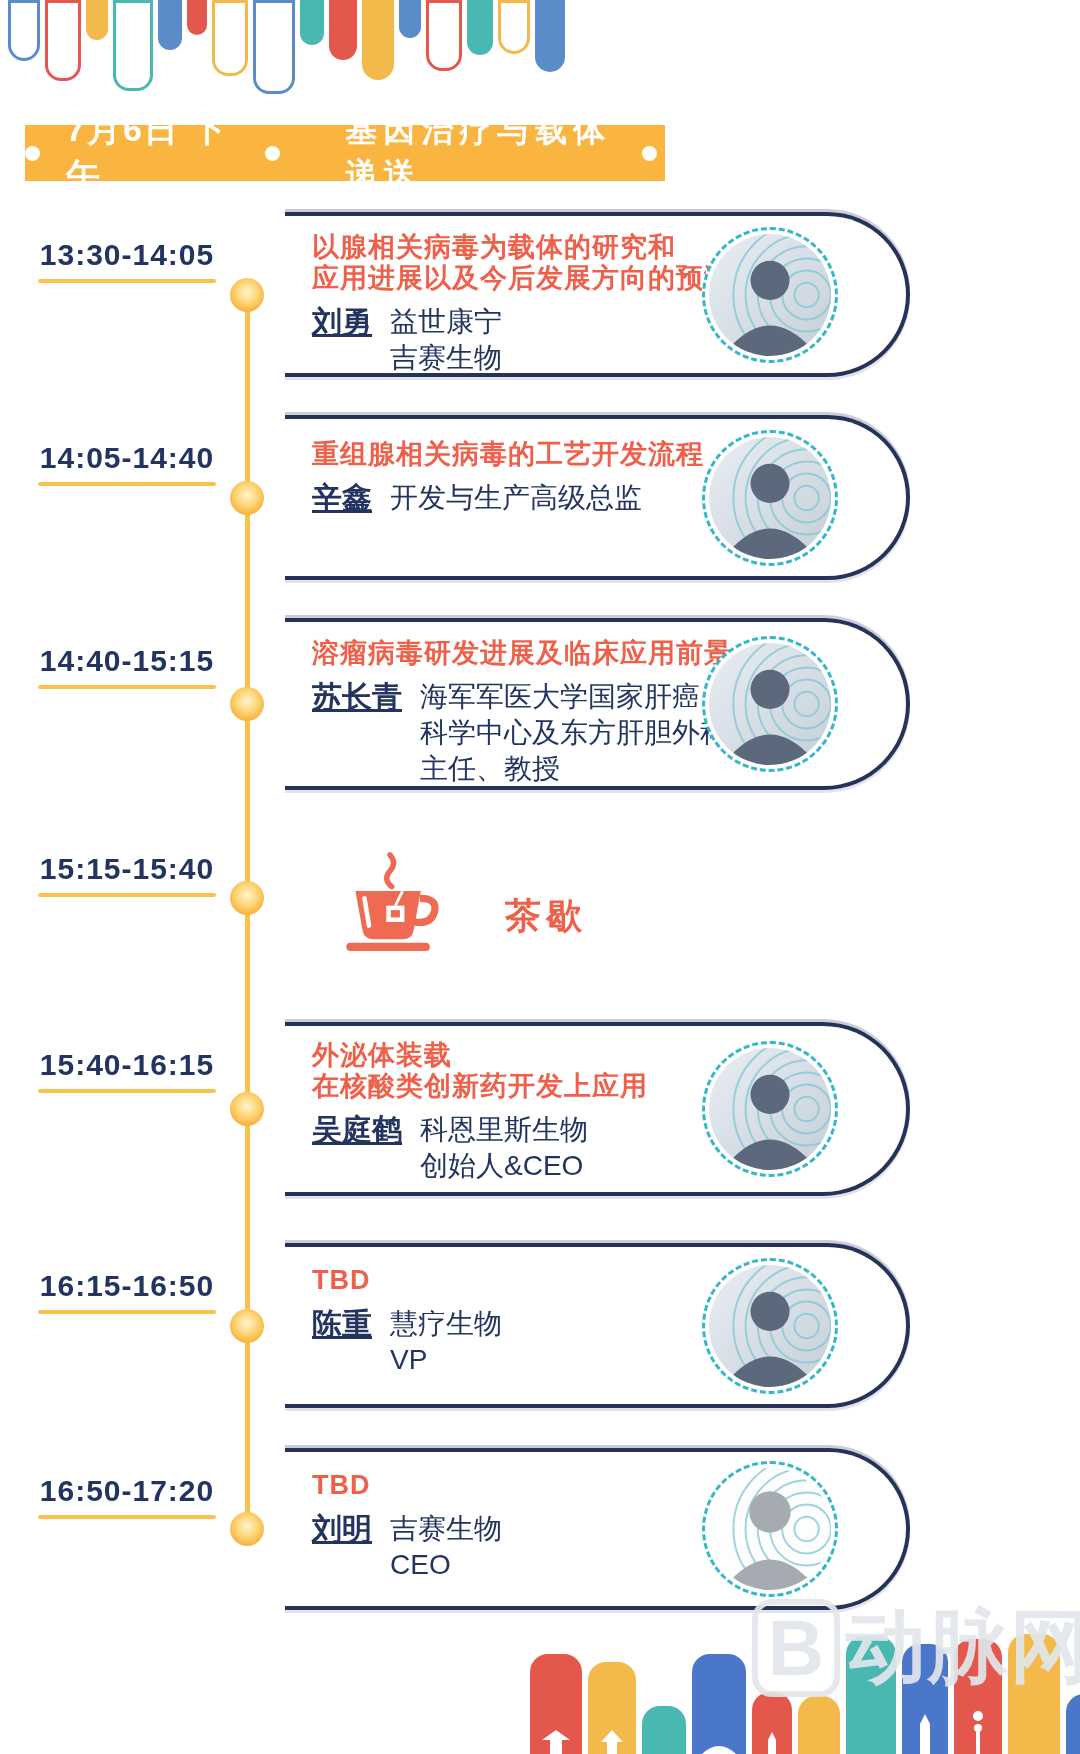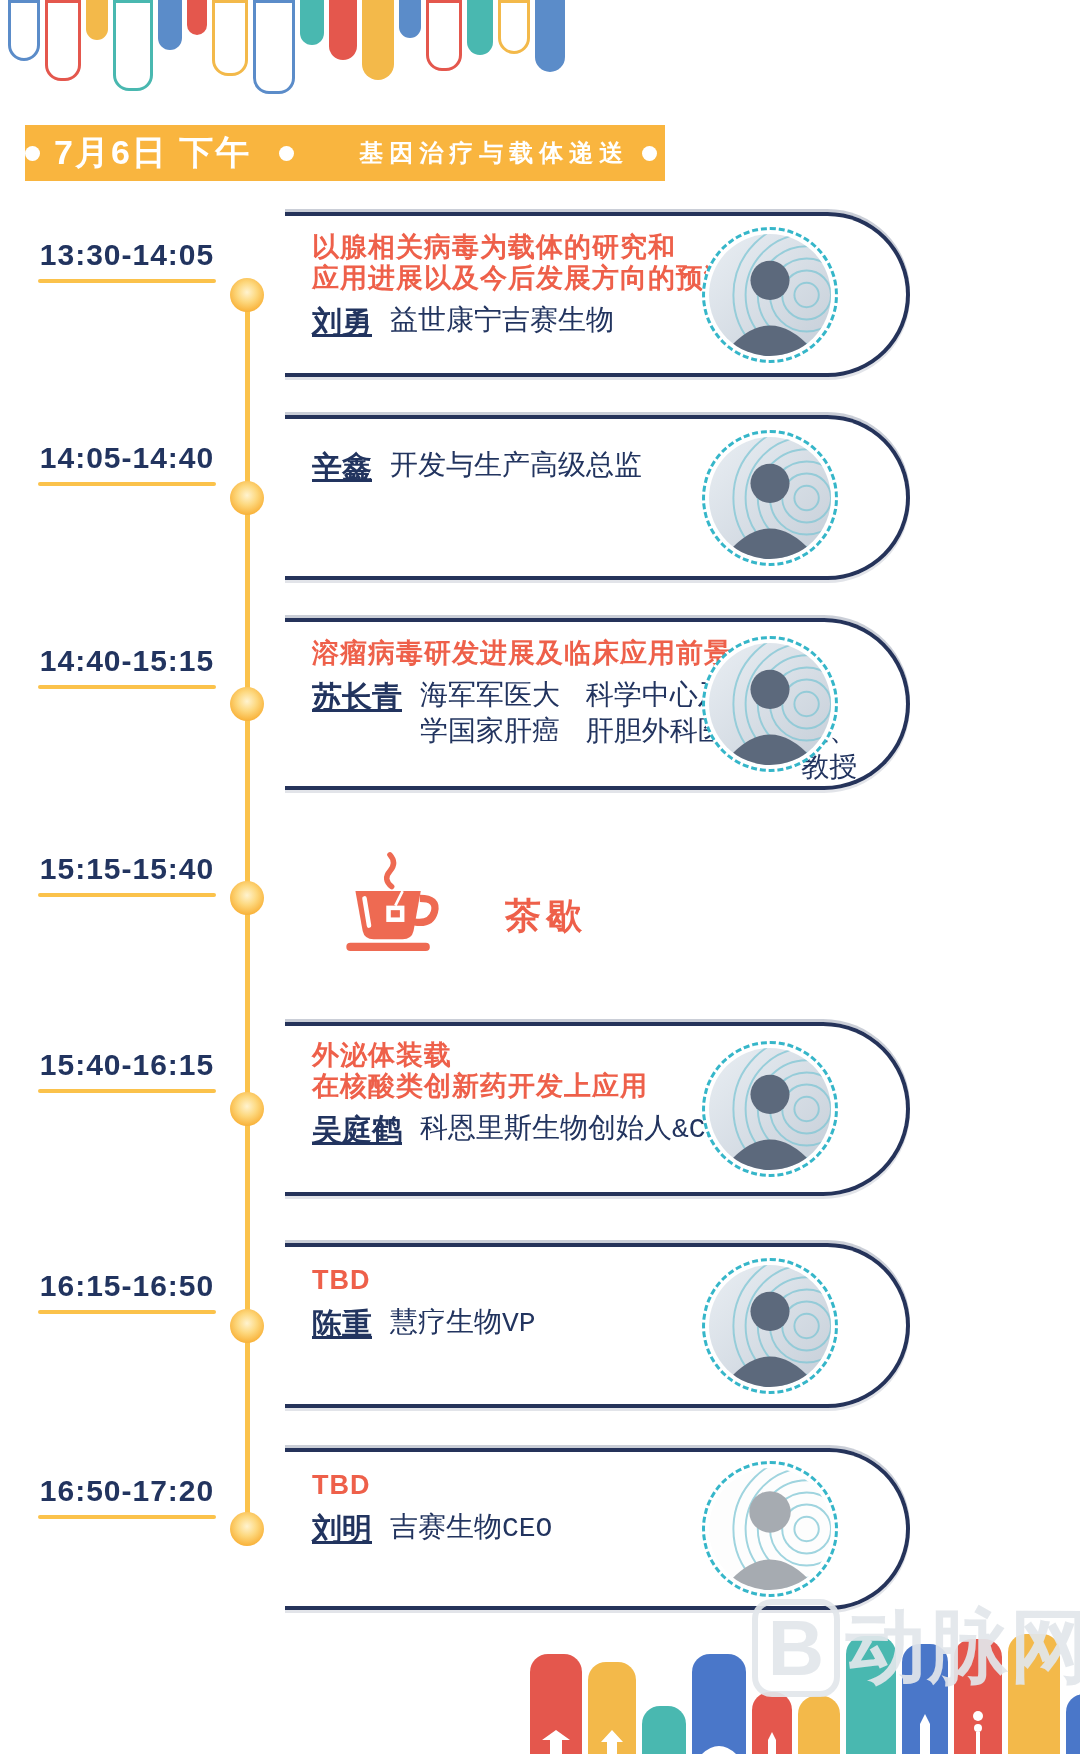--- a/index.html
+++ b/index.html
@@ -17,23 +17,23 @@
   .tb.line-red{border:3px solid #e4574d;background:#fff;}
   .tb.line-yellow{border:3px solid #f3b94a;background:#fff;}
   .tb.line-teal{border:3px solid #49b8b0;background:#fff;}
   
   .banner{
     position:absolute;top:125px;left:25px;width:640px;height:56px;
     background:var(--banner_yellow,#f9b53f);
     display:flex;align-items:center;color:#fff;font-weight:bold;
   }
   .banner .wdot{width:15px;height:15px;border-radius:50%;background:#fff;flex:0 0 auto;}
-  .banner .date{font-size:34px;margin:0 0 0 14px;letter-spacing:2px;}
+  .banner .date{font-size:34px;margin:0 0 0 26px;letter-spacing:2px;}
   .banner .mid{margin:0 26px 0 28px;}
-  .banner .topic{font-size:24px;letter-spacing:6px;margin-left:39px;}
+  .banner .topic{font-size:32px;letter-spacing:6px;margin-left:39px;}
   .banner .end{margin-left:auto;margin-right:8px;}
   
   .vline{position:absolute;left:245px;top:294px;width:5px;height:1236px;
     background:var(--timeline_yellow,#fbc24b);}
   .dot-node{
     position:absolute;left:230px;top:calc(50% - 17px);width:34px;height:34px;border-radius:50%;
     background:radial-gradient(circle at 50% 42%,#fff3cf 0%,#fdd87e 38%,#f9b53f 72%,#ef9d2a 100%);
   }
   
   .row{position:absolute;left:0;width:884px;}
@@ -42,21 +42,21 @@
   .time-underline{height:4px;background:var(--timeline_yellow,#fbc24b);margin-top:7px;border-radius:2px;}
   .pill{
     position:absolute;left:285px;top:0;width:625px;height:100%;box-sizing:border-box;
     border:4px solid #25335a;border-left:none;border-radius:0 120px 120px 0;
     box-shadow:0 -3px 0 rgba(158,166,182,.55),0 3px 0 rgba(158,166,182,.3);
   }
   .content{position:absolute;left:312px;top:20px;}
   .title{color:var(--coral,#ee604a);font-size:27px;font-weight:bold;line-height:31px;letter-spacing:1px;}
   .speaker-row{display:flex;margin-top:10px;color:var(--navy,#22345f);}
   .name{font-weight:bold;font-size:30px;margin-right:18px;line-height:36px;white-space:nowrap;text-decoration:underline;}
-  .org-col{display:flex;flex-direction:row;font-size:28px;line-height:36px;font-family:Liberation Mono, monospace;}
+  .org-col{display:flex;flex-direction:column;font-size:28px;line-height:36px;}
   
   .avatar-wrap{position:absolute;left:702px;top:calc(50% - 68px);width:136px;height:136px;box-sizing:border-box;
     border:3px dashed var(--teal,#35b6c9);border-radius:50%;padding:4px;background:#fff;}
   .avatar-img{width:122px;height:122px;border-radius:50%;overflow:hidden;position:relative;
     background:linear-gradient(135deg,#e9eef3 0%,#c5ced8 100%);}
   .avatar-img.placeholder{background:#fdfdfd;}
   .avatar-img svg{position:absolute;inset:0;}
   
   .tea-cup{position:absolute;left:330px;top:2px;}
   .tea-label{position:absolute;left:505px;top:44px;color:var(--coral,#ee604a);
@@ -147,20 +147,23 @@
 </div>
 
 <div class="row" style="top:415px;height:165px">
   <div class="time-block">
     <div class="time-text">14:05-14:40</div>
     <div class="time-underline"></div>
   </div>
   <div class="pill"></div>
   <div class="dot-node"></div>
   <div class="content" style="top:24px">
+    <div class="title">
+      <div>重组腺相关病毒的工艺开发流程</div>
+    </div>
     <div class="speaker-row">
       <span class="name">辛鑫</span>
       <span class="org-col">
         <span>开发与生产高级总监</span>
       </span>
     </div>
   </div>
   <div class="avatar-wrap">
     <div class="avatar-img">
       <svg viewBox="0 0 100 100">

